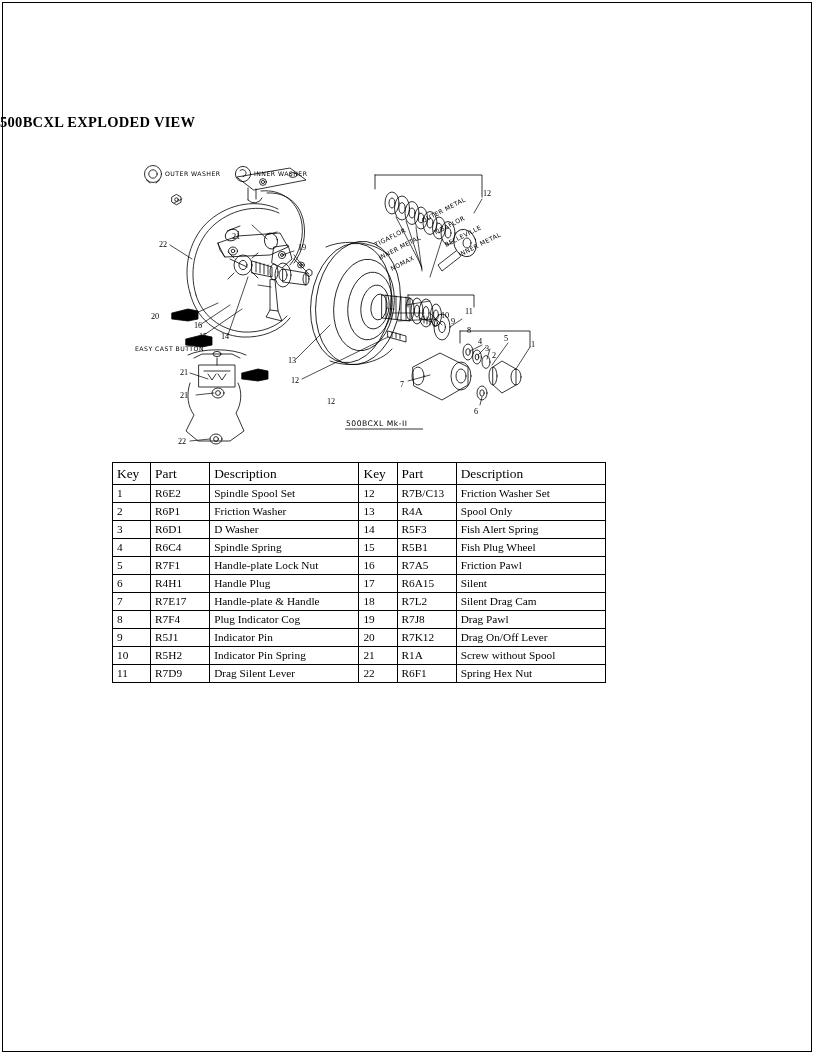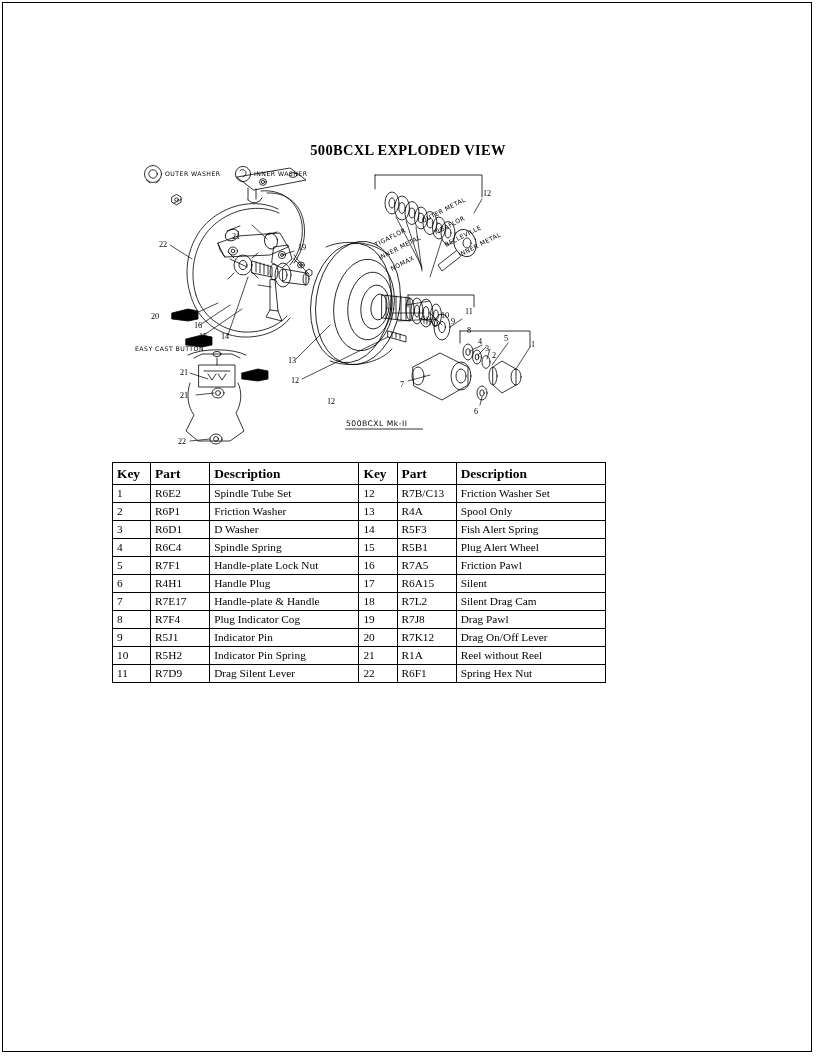--- a/index.html
+++ b/index.html
@@ -1,23 +1,23 @@
 <!DOCTYPE html>
 <html><head>
 <meta charset="utf-8">
 <style>
   html,body{margin:0;padding:0;background:#fff;}
   body{width:816px;height:1056px;font-family:"Liberation Serif",serif;color:#000;position:relative;overflow:hidden;}
   .page-frame{position:absolute;left:2px;top:2px;width:810px;height:1050px;border:1px solid #000;box-sizing:border-box;}
-  .doc-title{position:absolute;left:0;top:114px;width:816px;text-align:center;font-weight:bold;font-size:14.5px;letter-spacing:.3px;font-family:"Liberation Serif",serif;margin-top:28px;}
+  .doc-title{position:absolute;left:0;top:114px;width:816px;font-weight:bold;font-size:14.5px;letter-spacing:.3px;font-family:"Liberation Serif",serif;}
   #diagram{position:absolute;left:130px;top:155px;width:450px;height:290px;}
   #diagram svg{display:block;}
   .parts-table{position:absolute;left:112px;top:462px;width:494px;border-collapse:collapse;table-layout:fixed;font-family:"Liberation Serif",serif;}
   .parts-table td,.parts-table th{border:1px solid #000;padding:1px 4px;font-size:11.3px;line-height:1.18;text-align:left;font-weight:normal;vertical-align:middle;height:15px;}
-  .parts-table thead th{font-size:13.4px;height:19px;padding-top:1px;padding-bottom:1px;font-weight:bold;}
+  .parts-table thead th{font-size:13.4px;height:19px;padding-top:1px;padding-bottom:1px;}
   .c-key{width:38px;}
   .c-part{width:59px;}
   .c-desc{width:149px;}
   .lbl{font-family:"DejaVu Sans",sans-serif;font-size:6.2px;letter-spacing:.45px;}
   .num{font-family:"Liberation Serif",serif;font-size:8.2px;}
   .cap{font-family:"DejaVu Sans",sans-serif;font-size:7.6px;letter-spacing:.5px;}
 </style>
 </head>
 <body>
 
@@ -305,21 +305,21 @@
       <th>Description</th>
       <th>Key</th>
       <th>Part</th>
       <th>Description</th>
     </tr>
   </thead>
   <tbody id="parts-body">
       <tr>
         <td>1</td>
         <td>R6E2</td>
-        <td>Spindle Tube Set</td>
+        <td>Spindle Spool Set</td>
         <td>12</td>
         <td>R7B/C13</td>
         <td>Friction Washer Set</td>
       </tr>
       <tr>
         <td>2</td>
         <td>R6P1</td>
         <td>Friction Washer</td>
         <td>13</td>
         <td>R4A</td>
@@ -332,21 +332,21 @@
         <td>14</td>
         <td>R5F3</td>
         <td>Fish Alert Spring</td>
       </tr>
       <tr>
         <td>4</td>
         <td>R6C4</td>
         <td>Spindle Spring</td>
         <td>15</td>
         <td>R5B1</td>
-        <td>Plug Alert Wheel</td>
+        <td>Fish Plug Wheel</td>
       </tr>
       <tr>
         <td>5</td>
         <td>R7F1</td>
         <td>Handle-plate Lock Nut</td>
         <td>16</td>
         <td>R7A5</td>
         <td>Friction Pawl</td>
       </tr>
       <tr>
@@ -380,21 +380,21 @@
         <td>20</td>
         <td>R7K12</td>
         <td>Drag On/Off Lever</td>
       </tr>
       <tr>
         <td>10</td>
         <td>R5H2</td>
         <td>Indicator Pin Spring</td>
         <td>21</td>
         <td>R1A</td>
-        <td>Reel without Reel</td>
+        <td>Screw without Spool</td>
       </tr>
       <tr>
         <td>11</td>
         <td>R7D9</td>
         <td>Drag Silent Lever</td>
         <td>22</td>
         <td>R6F1</td>
         <td>Spring Hex Nut</td>
       </tr>
     </tbody>

